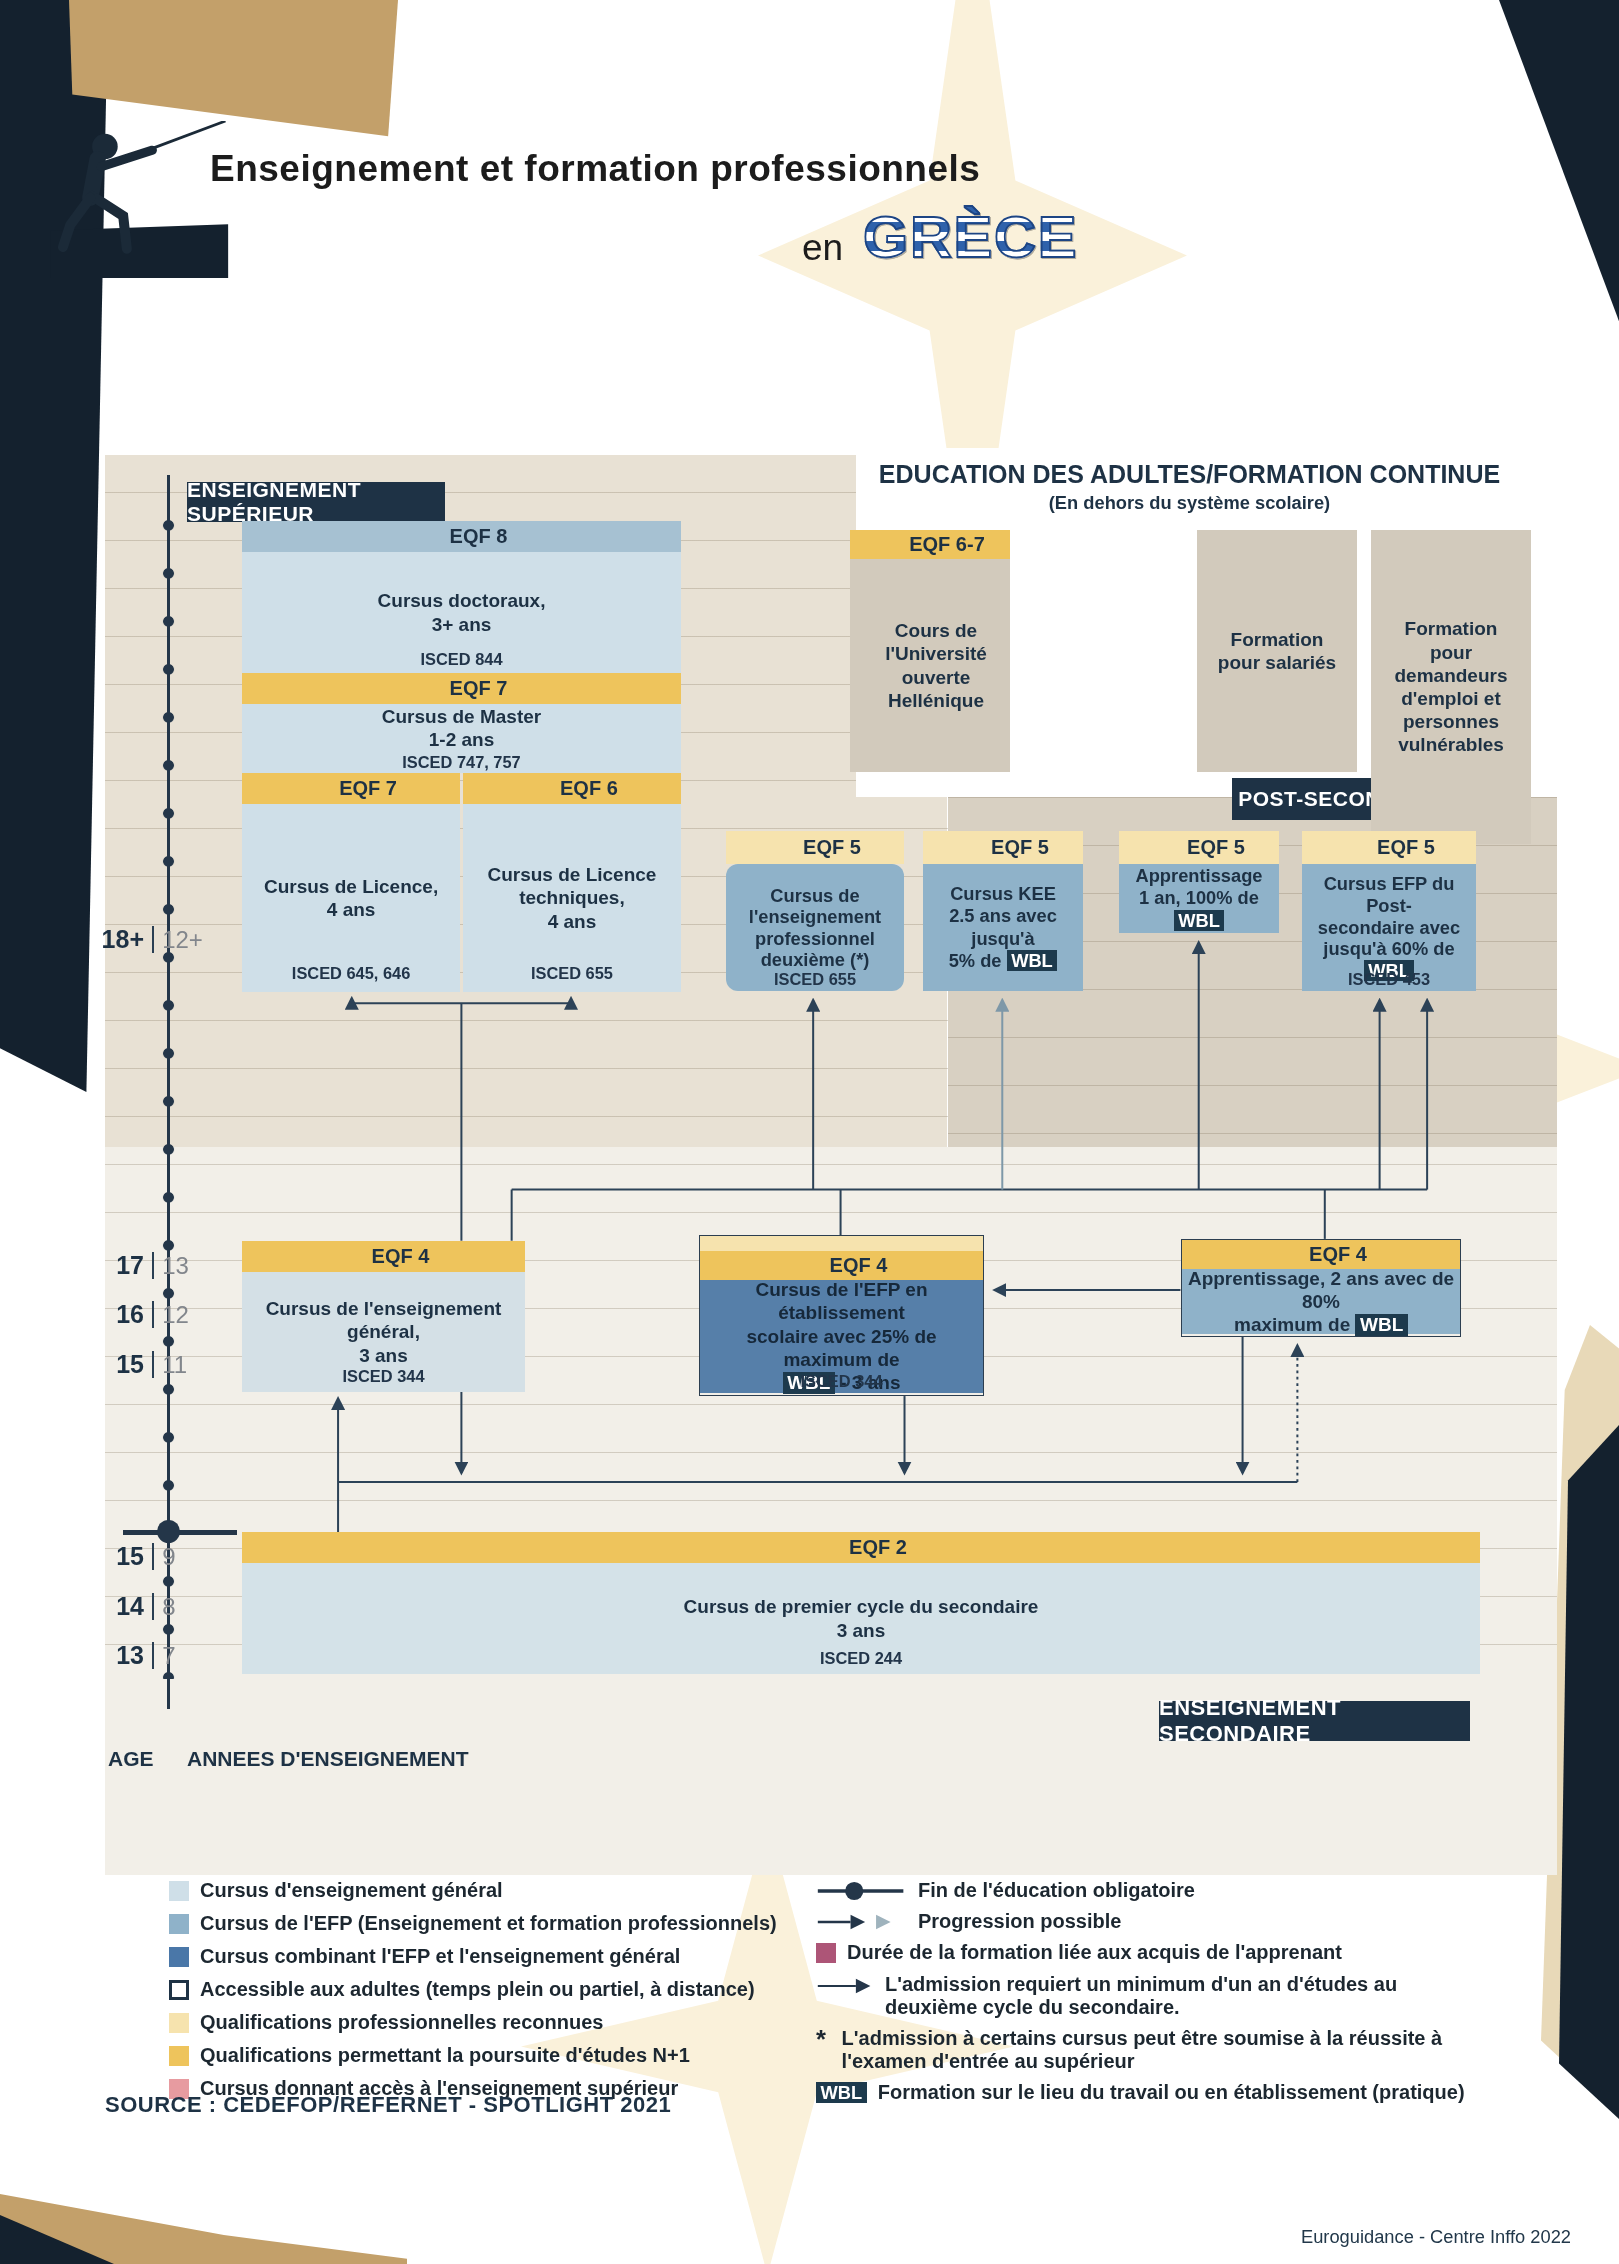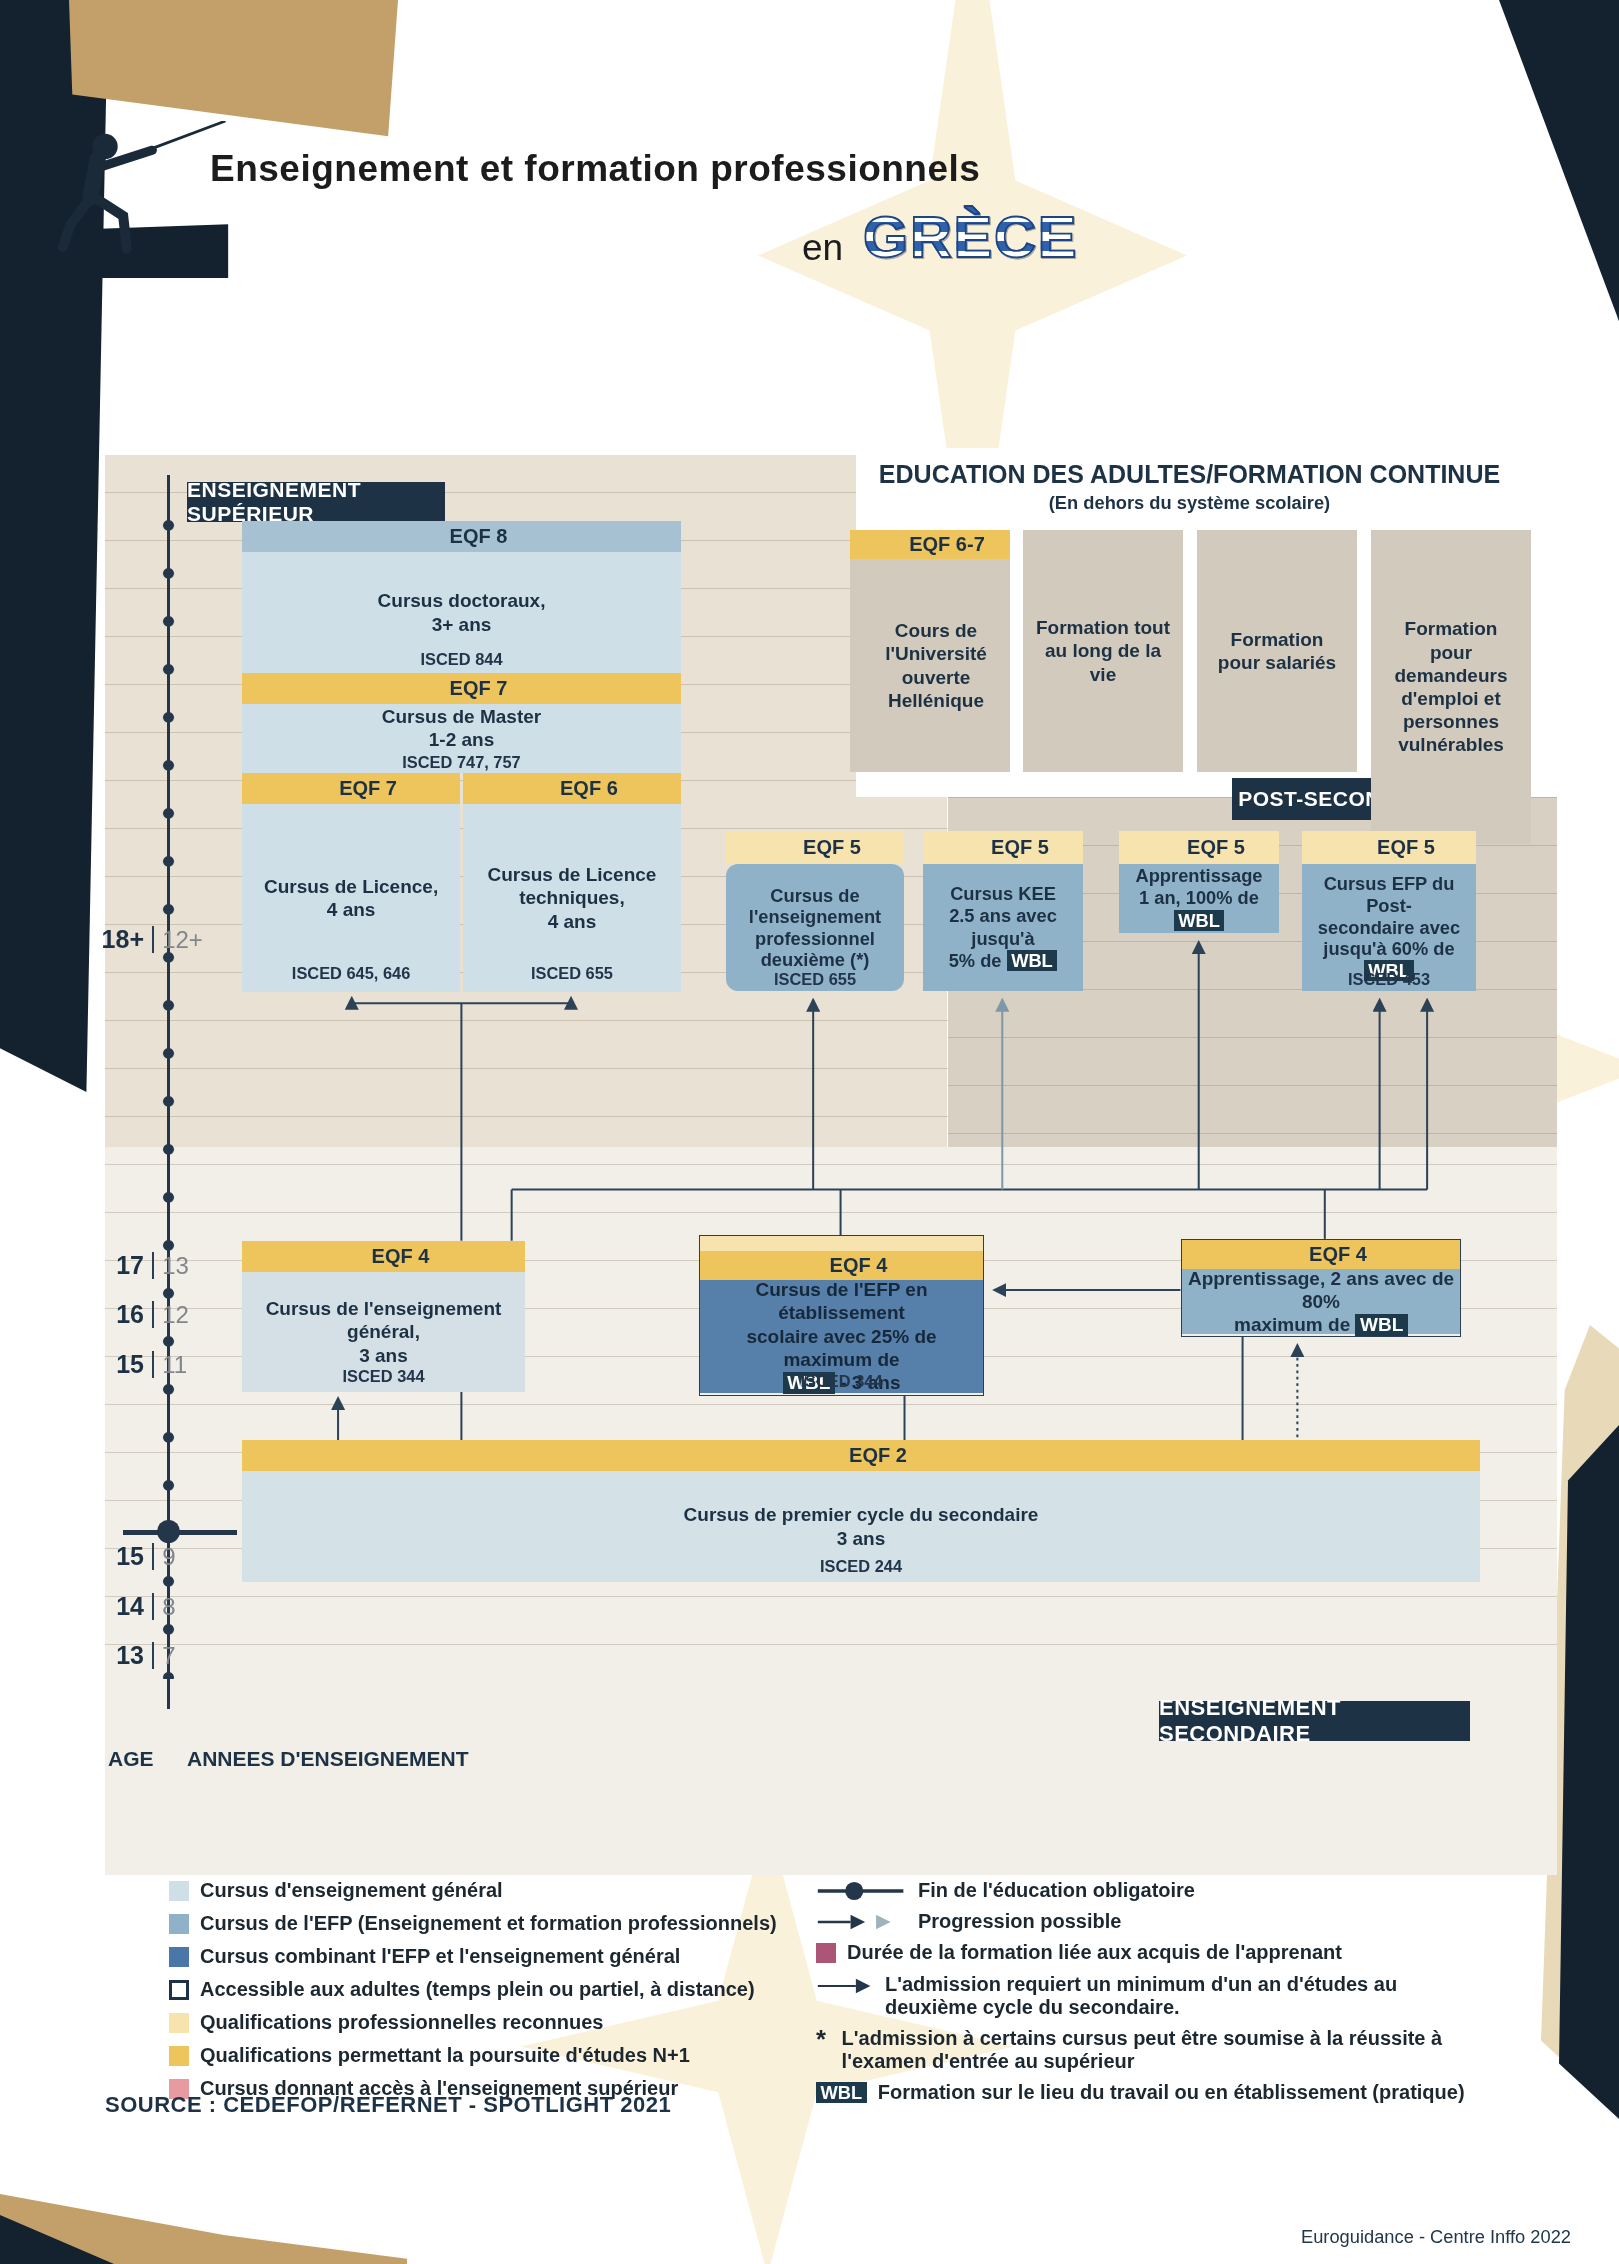--- a/index.html
+++ b/index.html
@@ -155,21 +155,20 @@
     </div>
   </div>
 
   <div class="abs" style="left:824px;top:460px;width:731px;text-align:center;font-size:25px;font-weight:700;color:#1e3245;z-index:30;">EDUCATION DES ADULTES/FORMATION CONTINUE</div>
   <div class="abs" style="left:824px;top:492px;width:731px;text-align:center;font-size:18.3px;font-weight:700;color:#1e3245;z-index:30;">(En dehors du système scolaire)</div>
 
   <div class="abs taupe-box" style="left:850px;top:530px;width:160px;height:242px;z-index:30;">
     <div class="hdr hdr-gold" style="height:29px;">EQF 6-7</div>
     <div class="body-box" style="height:213px;background:transparent;padding:0 10px;margin-left:12px;">Cours de l'Université ouverte Hellénique</div>
   </div>
-  <div class="abs taupe-box body-box" style="left:1023px;top:530px;width:160px;height:242px;z-index:30;padding:0 11px;box-sizing:border-box;">Formation tout au long de la vie</div>
   <div class="abs taupe-box body-box" style="left:1197px;top:530px;width:160px;height:242px;z-index:30;padding:0 11px;box-sizing:border-box;">Formation pour salariés</div>
   <div class="abs taupe-box body-box" style="left:1371px;top:530px;width:160px;height:314px;z-index:30;padding:0 14px;box-sizing:border-box;">Formation pour demandeurs d'emploi et personnes vulnérables</div>
 
   <div class="abs" style="left:726px;top:831px;width:178px;height:160px;z-index:30;">
     <div class="hdr hdr-pale" style="height:33px;">EQF 5</div>
     <div class="body-box blue-med" style="height:127px;font-size:18.3px;line-height:1.15;position:relative;border-radius:12px;">
       <div>Cursus de</div>
       <div>l'enseignement</div>
       <div>professionnel</div>
       <div>deuxième (*)</div>
@@ -225,21 +224,21 @@
   </div>
 
   <div class="abs outlined" style="left:1181px;top:1239px;width:280px;height:98px;z-index:30;">
     <div class="hdr hdr-gold" style="height:29px;">EQF 4</div>
     <div class="body-box blue-med" style="height:65px;">
       <div>Apprentissage, 2 ans avec de 80%</div>
       <div><span>maximum de </span><span class="wbl">WBL</span></div>
     </div>
   </div>
 
-  <div class="abs" style="left:242px;top:1440px;width:1238px;height:142px;z-index:30;border-radius:22px;">
+  <div class="abs" style="left:242px;top:1532px;width:1238px;height:142px;z-index:30;border-radius:22px;">
     <div class="hdr hdr-gold" style="height:31px;">EQF 2</div>
     <div class="body-box" style="height:111px;background:#d4e2e8;position:relative;">
       <div>Cursus de premier cycle du secondaire</div>
       <div>3 ans</div>
       <div class="isced" style="position:absolute;bottom:5.5px;width:100%;">ISCED 244</div>
     </div>
   </div>
 
   <div class="abs agerow" style="left:91px;top:925px;z-index:31;">
     <span class="age">18+</span>

